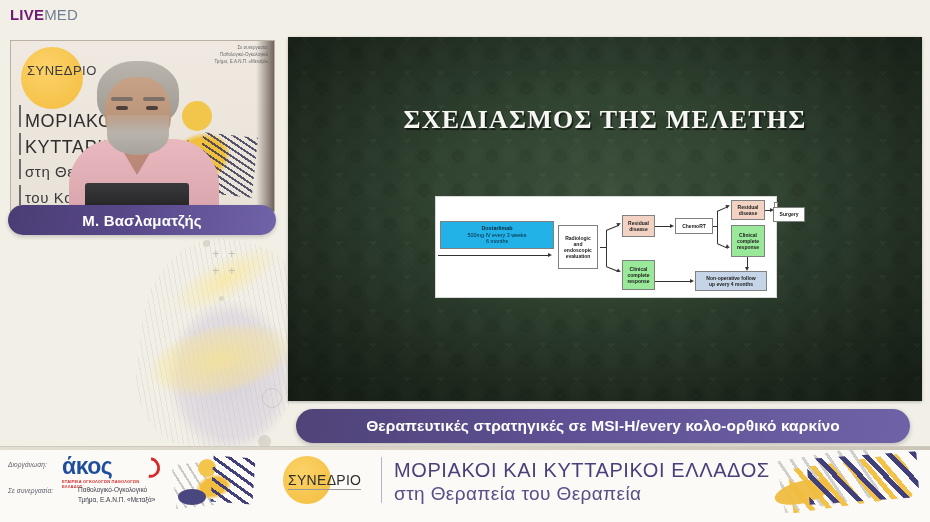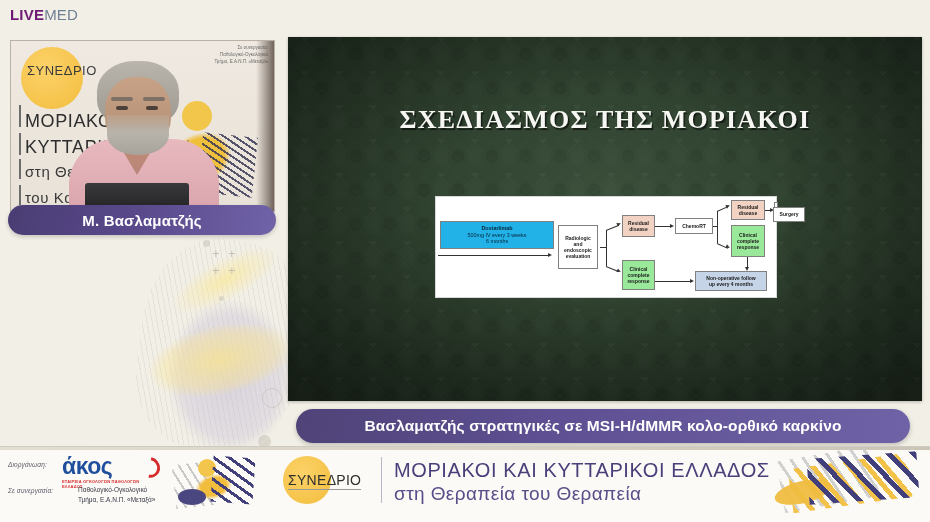--- a/index.html
+++ b/index.html
@@ -413,21 +413,21 @@
     <div class="cam-darkedge"></div>
   </div>
 
   <div id="name-pill">
     <span>Μ. Βασλαματζής</span>
   </div>
 
   <div id="slide">
     <div class="tex"></div>
     <div class="vig"></div>
-    <div id="slide-title">ΣΧΕΔΙΑΣΜΟΣ ΤΗΣ ΜΟΡΙΑΚΟΙ</div>
+    <div id="slide-title">ΣΧΕΔΙΑΣΜΟΣ ΤΗΣ ΜΕΛΕΤΗΣ</div>
 
     <div id="flowchart">
 
       <div class="fline" style="left:2px; top:58px; width:112px; height:1px;"></div>
       <div class="farrow" style="left:112px; top:55.5px;"></div>
 
       <div class="fbox cyan" style="left:4px; top:24px; width:114px; height:28px; flex-direction:column;">
         <div>Dostarlimab</div>
         <div style="font-weight:400;">500mg IV every 3 weeks</div>
         <div style="font-weight:400;">6 months</div>
@@ -499,21 +499,21 @@
       <div class="fline" style="left:219px; top:84px; width:36px; height:1px;"></div>
       <div class="farrow" style="left:254px; top:81.5px;"></div>
     </div>
 
     <div class="fbox white" style="position:absolute; left:485px; top:170px; width:32px; height:15px; z-index:3;">
       <span>Surgery</span>
     </div>
   </div>
 
   <div id="topic-banner">
-    <span>Βασλαματζής στρατηγικές σε MSI-H/dMMR κολο-ορθικό καρκίνο</span>
+    <span>Θεραπευτικές στρατηγικές σε MSI-H/every κολο-ορθικό καρκίνο</span>
   </div>
 
   <div id="footer">
     <div id="footer-topline"></div>
 
     <div id="footer-org-labels">
       <div class="lbl">Διοργάνωση:</div>
       <div class="lbl l2">Σε συνεργασία:</div>
     </div>
 

